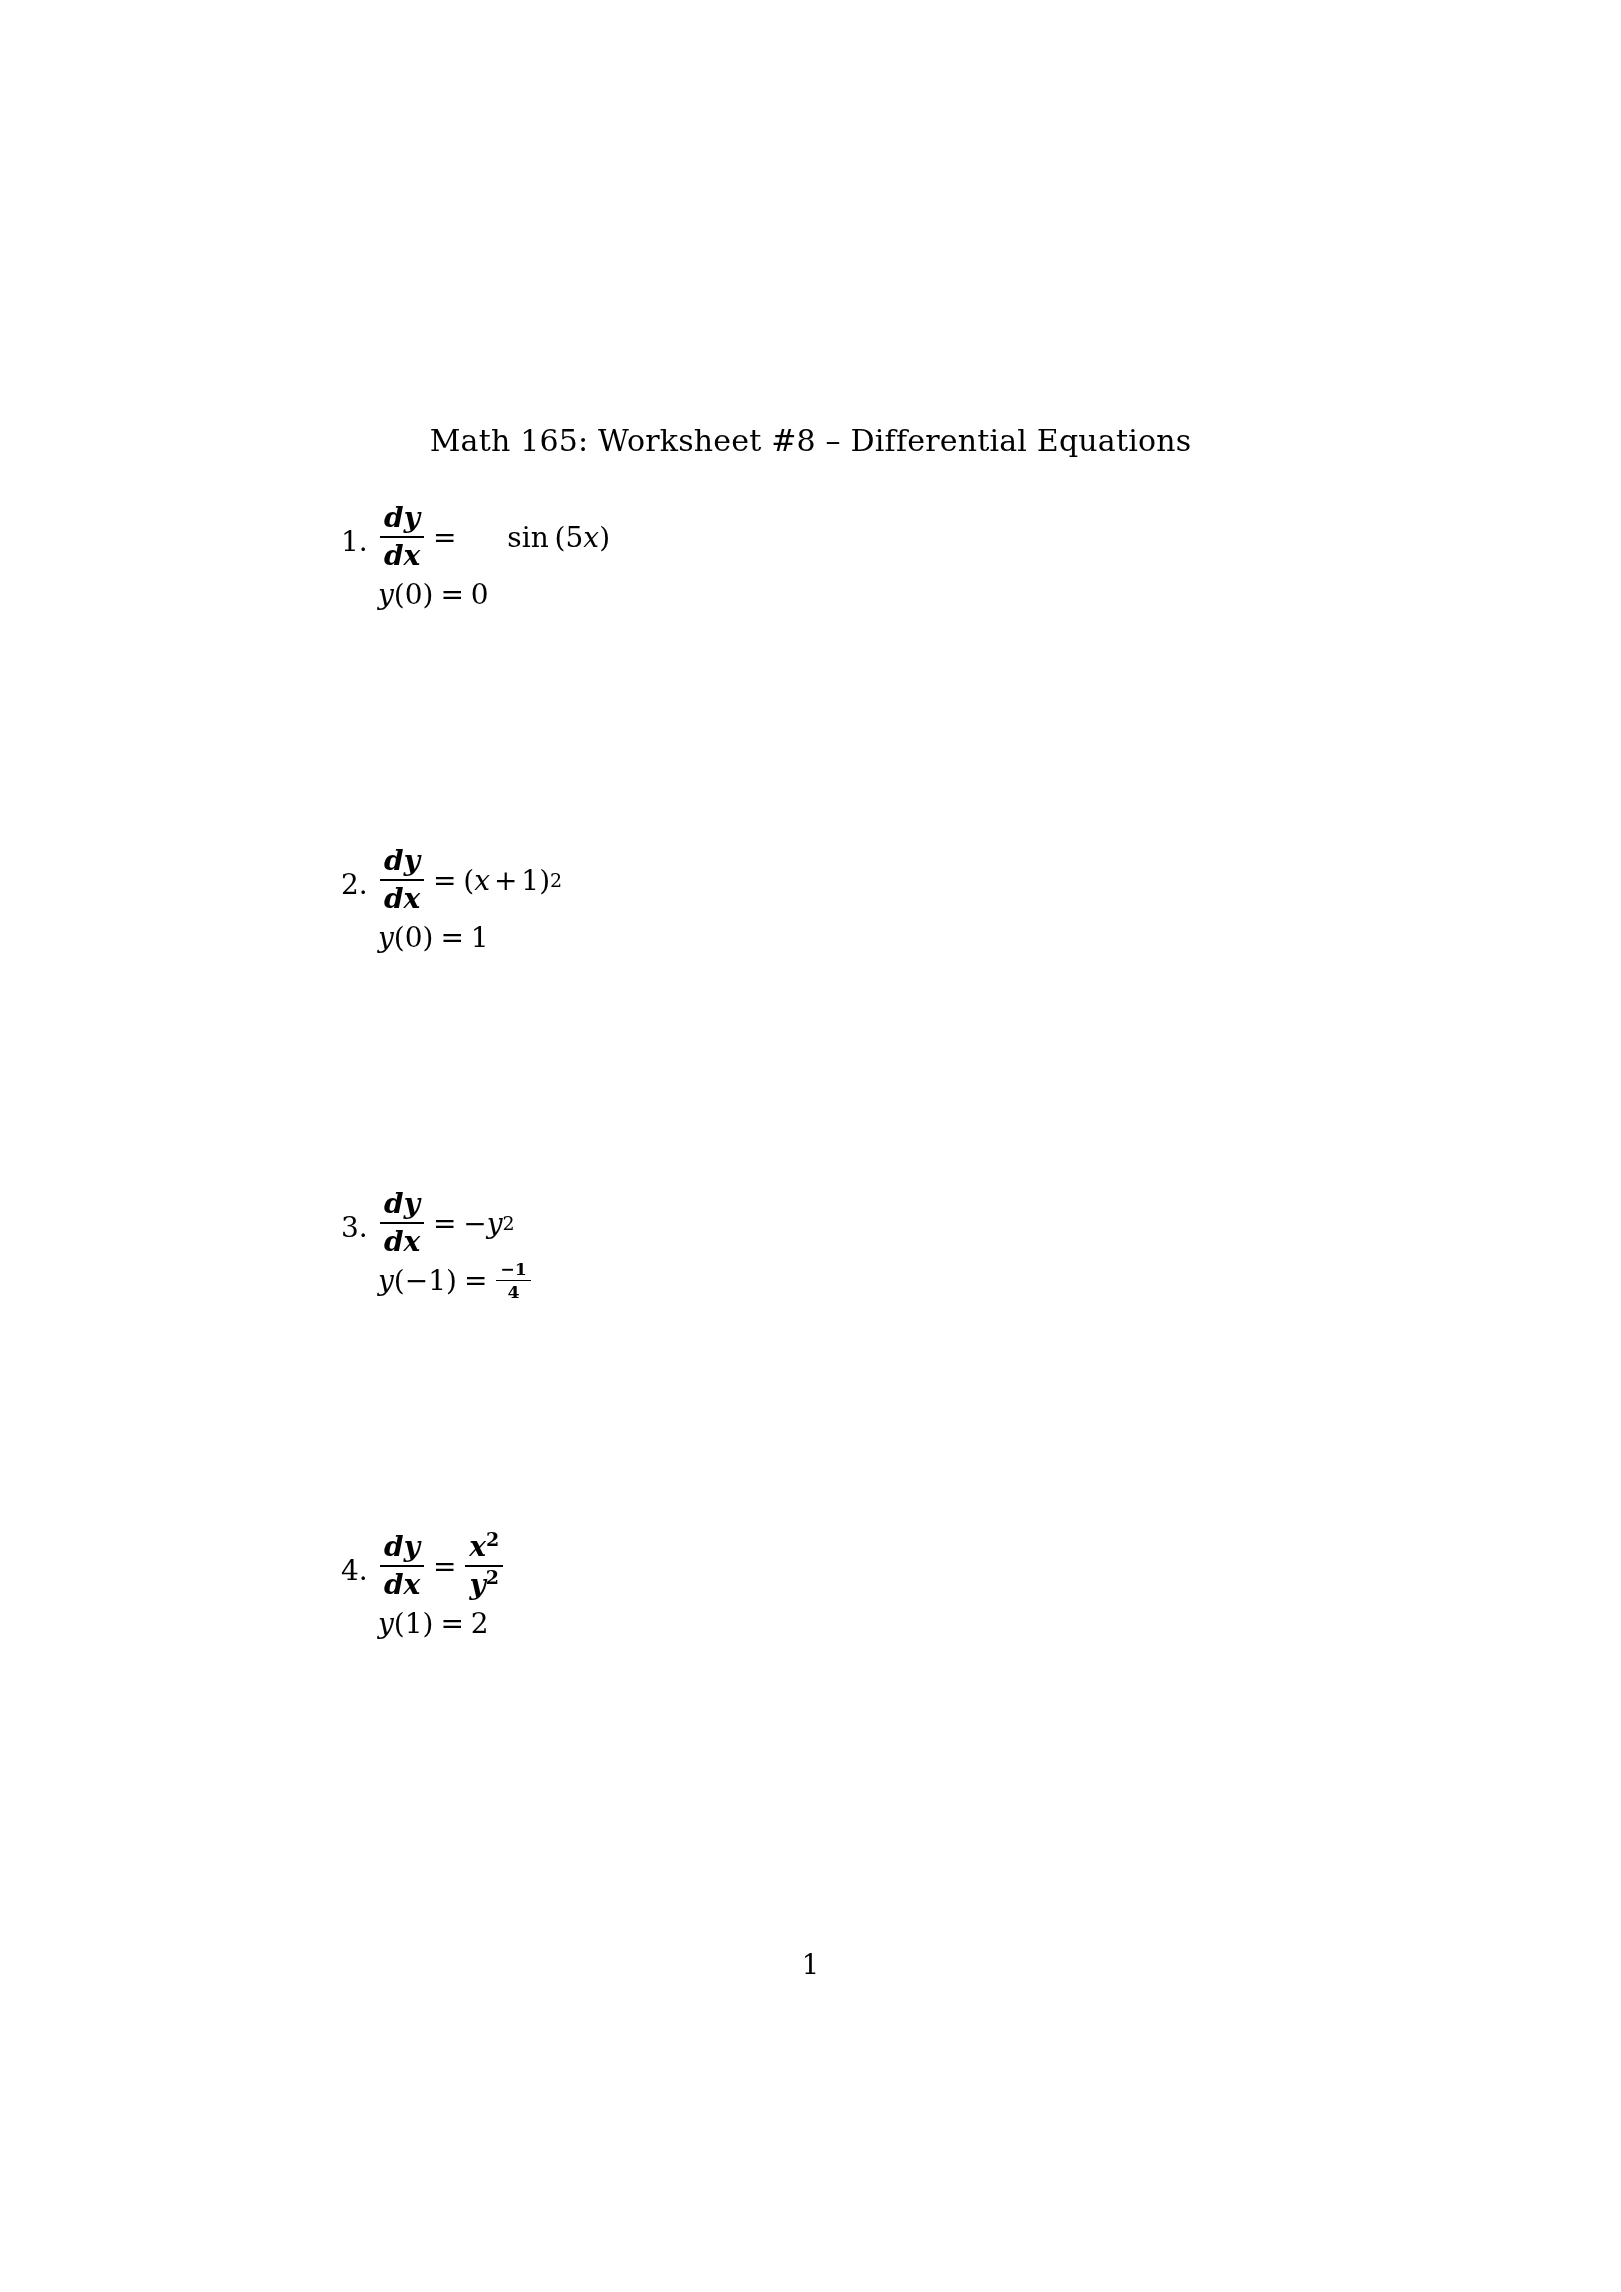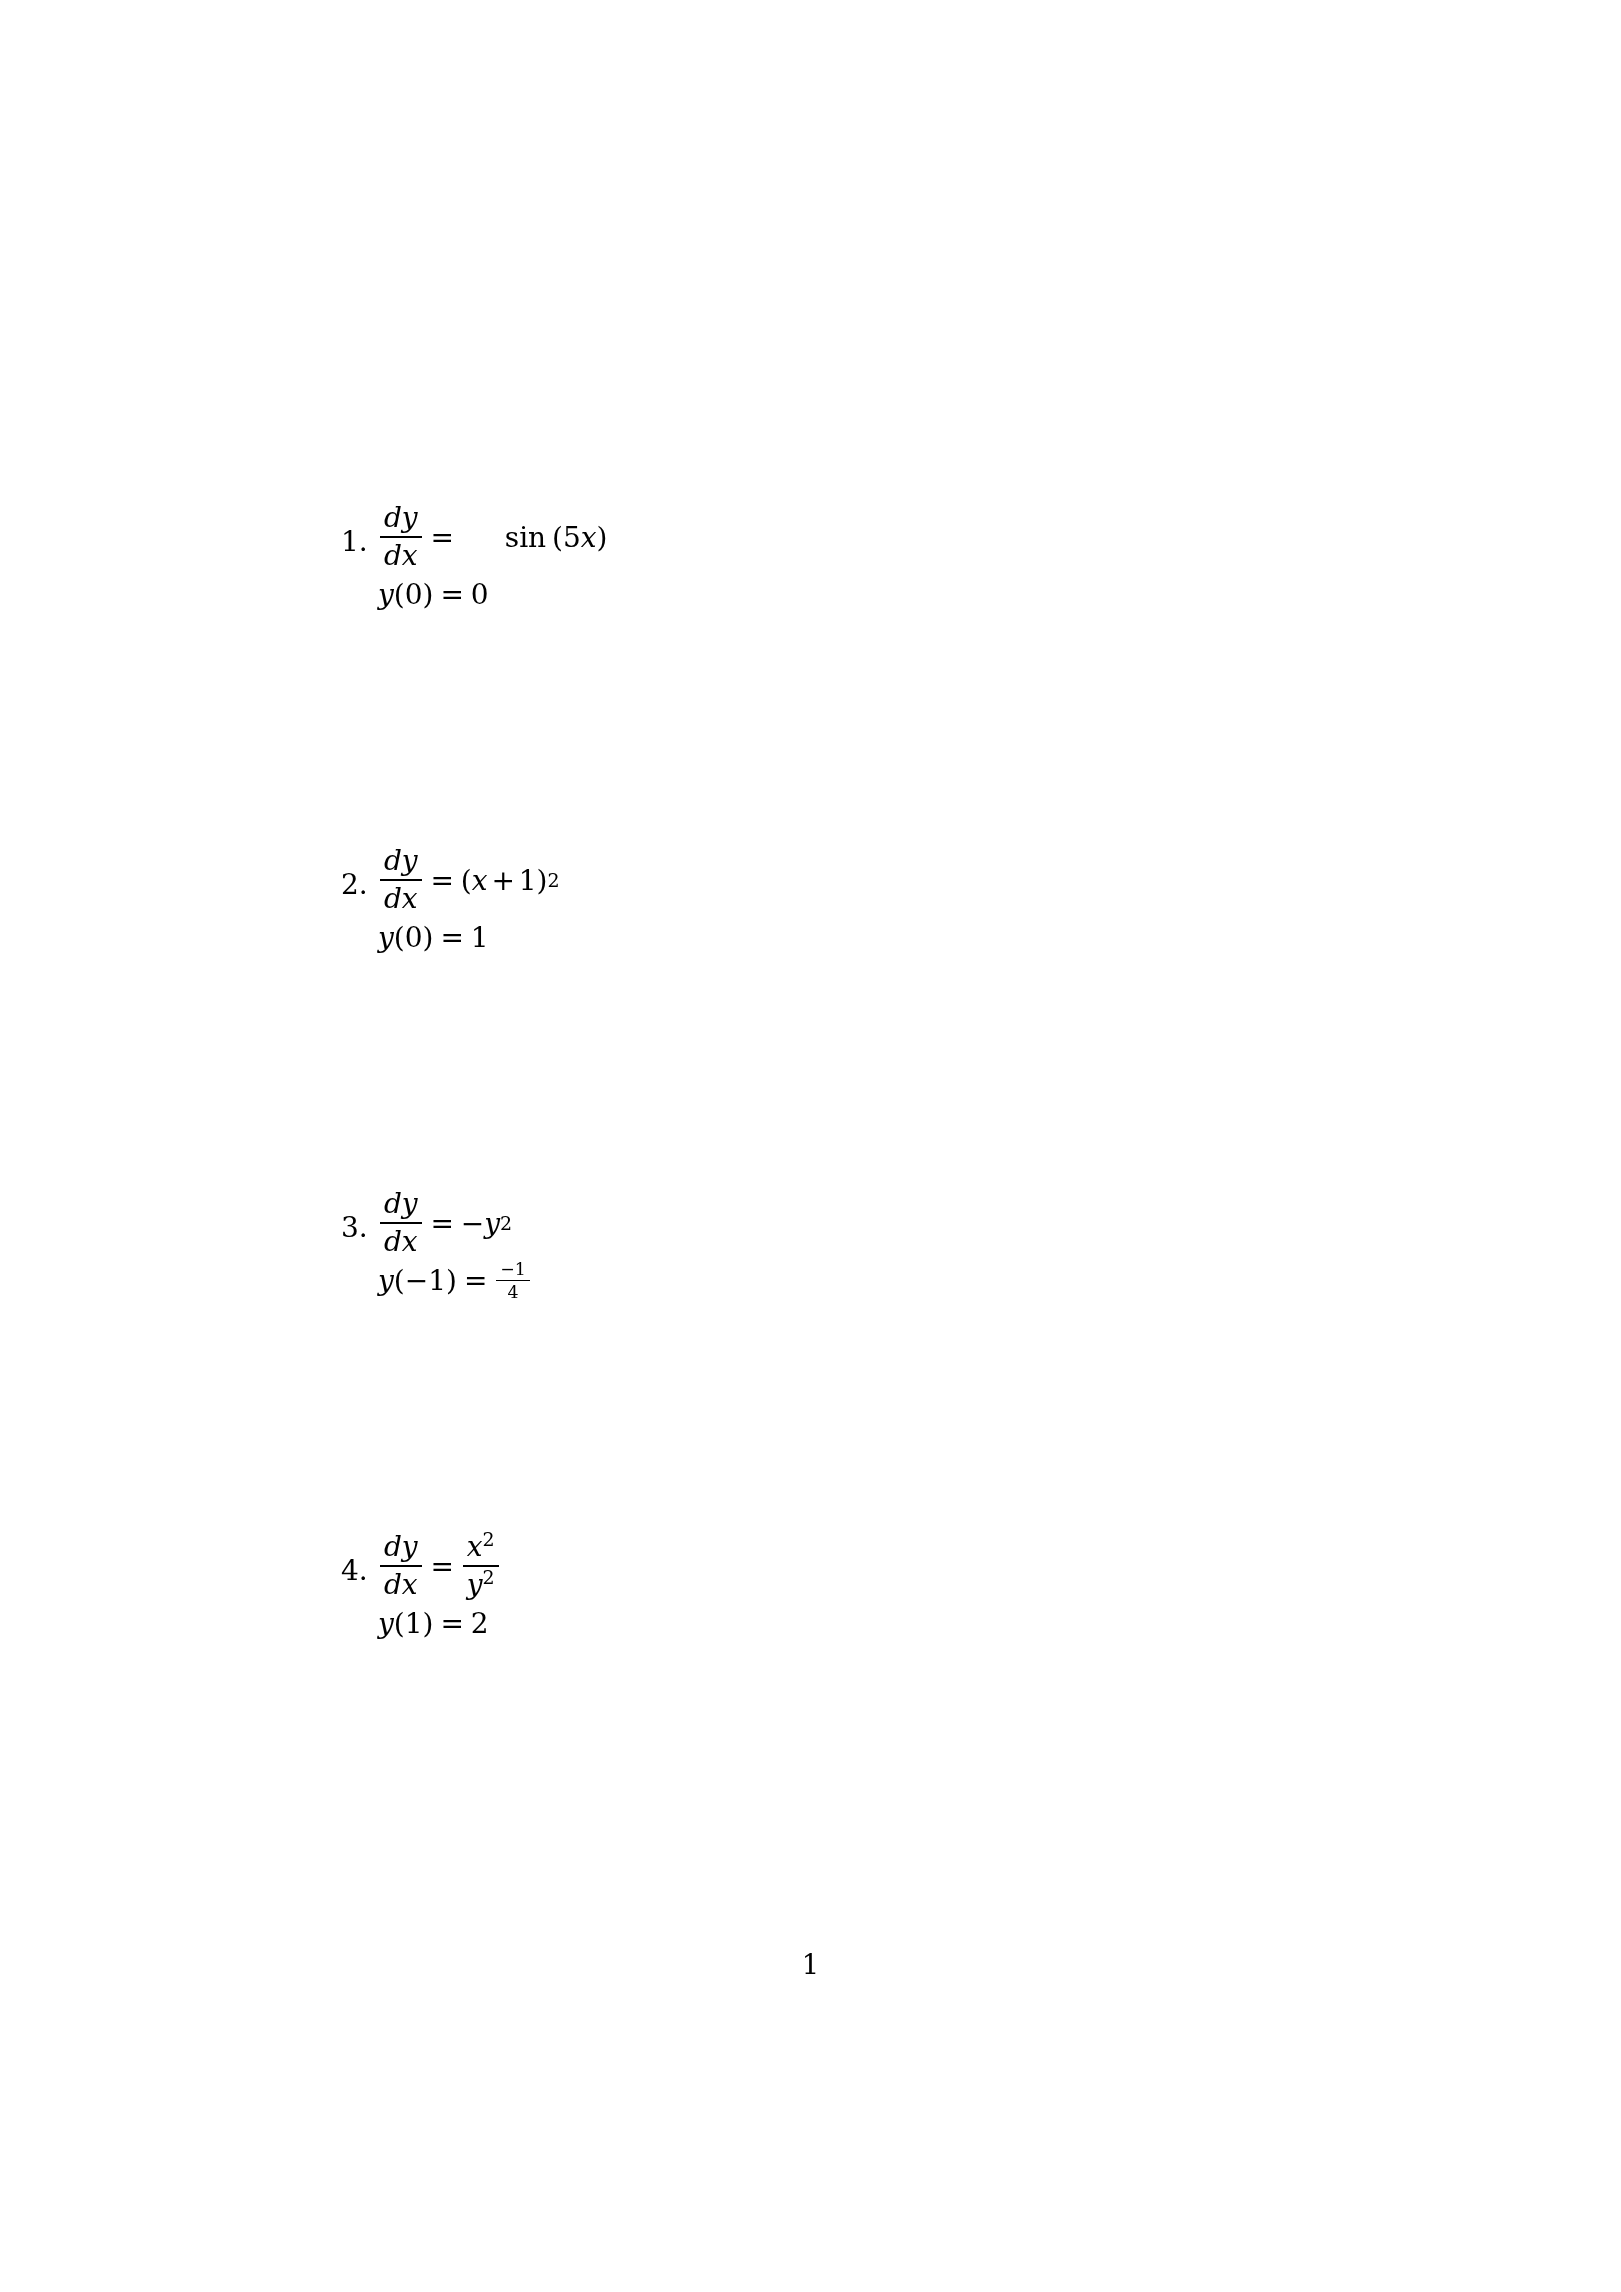--- a/index.html
+++ b/index.html
@@ -99,20 +99,21 @@
     flex-direction: column;
     align-items: center;
     vertical-align: middle;
     margin: 0 2px;
   }
   .frac > .num,
   .frac > .den {
     display: block;
     padding: 0 3.9px;
     line-height: 1.08;
+    font-weight: bold;
   }
   .frac > .bar {
     display: block;
     width: 100%;
     height: 1.5px;
     background: #000;
     margin: 2.9px 0;
   }
 
   
@@ -133,20 +134,21 @@
     width: 1621px;
     text-align: center;
     font-size: 27.4px;
   }
 </style>
 </head>
 <body>
 
 <div class="page">
 
+  <div class="doc-title">Math 165: Worksheet #8 – Differential Equations</div>
 
   <div class="problem-list">
 
     <div class="problem">
       <div class="problem-number">1.</div>
       <div class="problem-body">
         <div class="eq-line derivative-line">
           <span class="frac">
             <span class="num mi">dy</span>
             <span class="bar"></span>

